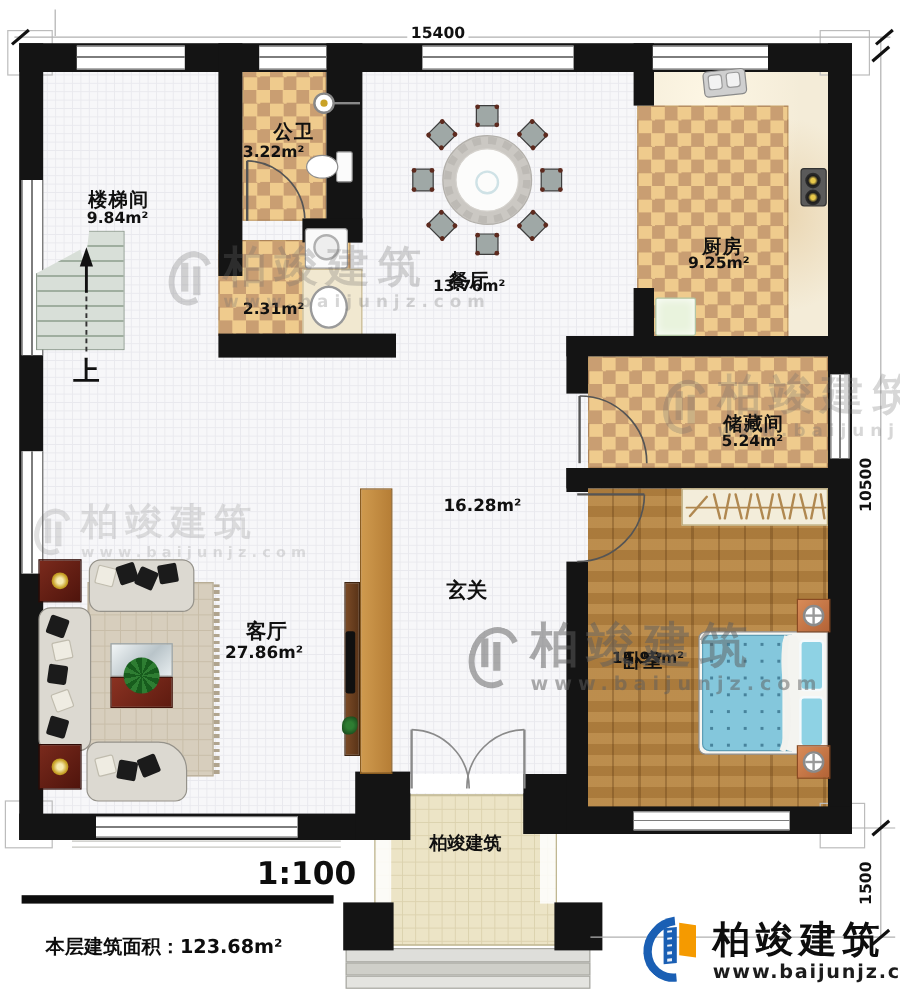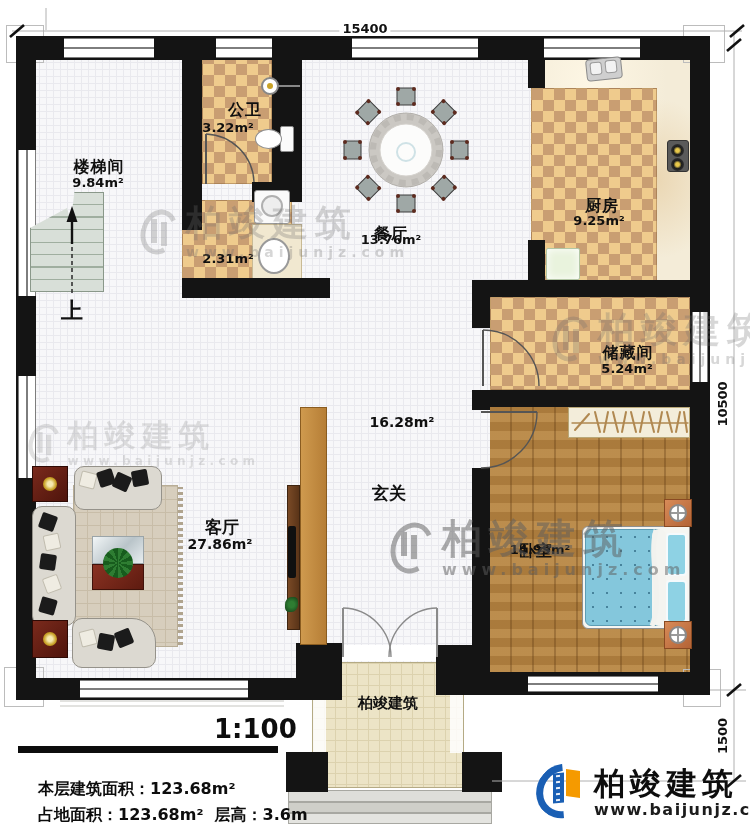--- a/index.html
+++ b/index.html
@@ -350,21 +350,20 @@
       </span>
   </div>
 
   <span class="dimtxt" style="left:365px;top:28px;transform:translate(-50%,-50%);background:#fff;padding:0 3px;">15400</span>
   <span class="dimtxt vdim" style="left:722px;top:404px;">10500</span>
   <span class="dimtxt vdim" style="left:722px;top:736px;">1500</span>
 
   <span class="titlescale" style="left:214px;top:716px;">1:100</span>
   <i class="titlebar" style="left:18px;top:746px;width:260px;height:7px;position:absolute;"></i>
   <span class="infoline" style="left:38px;top:761px;margin-top:20px;">本层建筑面积：123.68m²</span>
-  <span class="infoline" style="left:38px;top:807px;">占地面积：123.68m²  层高：3.6m</span>
 
   <span class="logo-icon" style="left:536px;top:762px;">
       <b class="lb1"></b>
       <b class="lb2"></b>
     </span>
   <span class="logo-cn" style="left:594px;top:768px;">柏竣建筑</span>
   <span class="logo-url" style="left:594px;top:802px;">www.baijunjz.com</span>
 
 </div>
 

